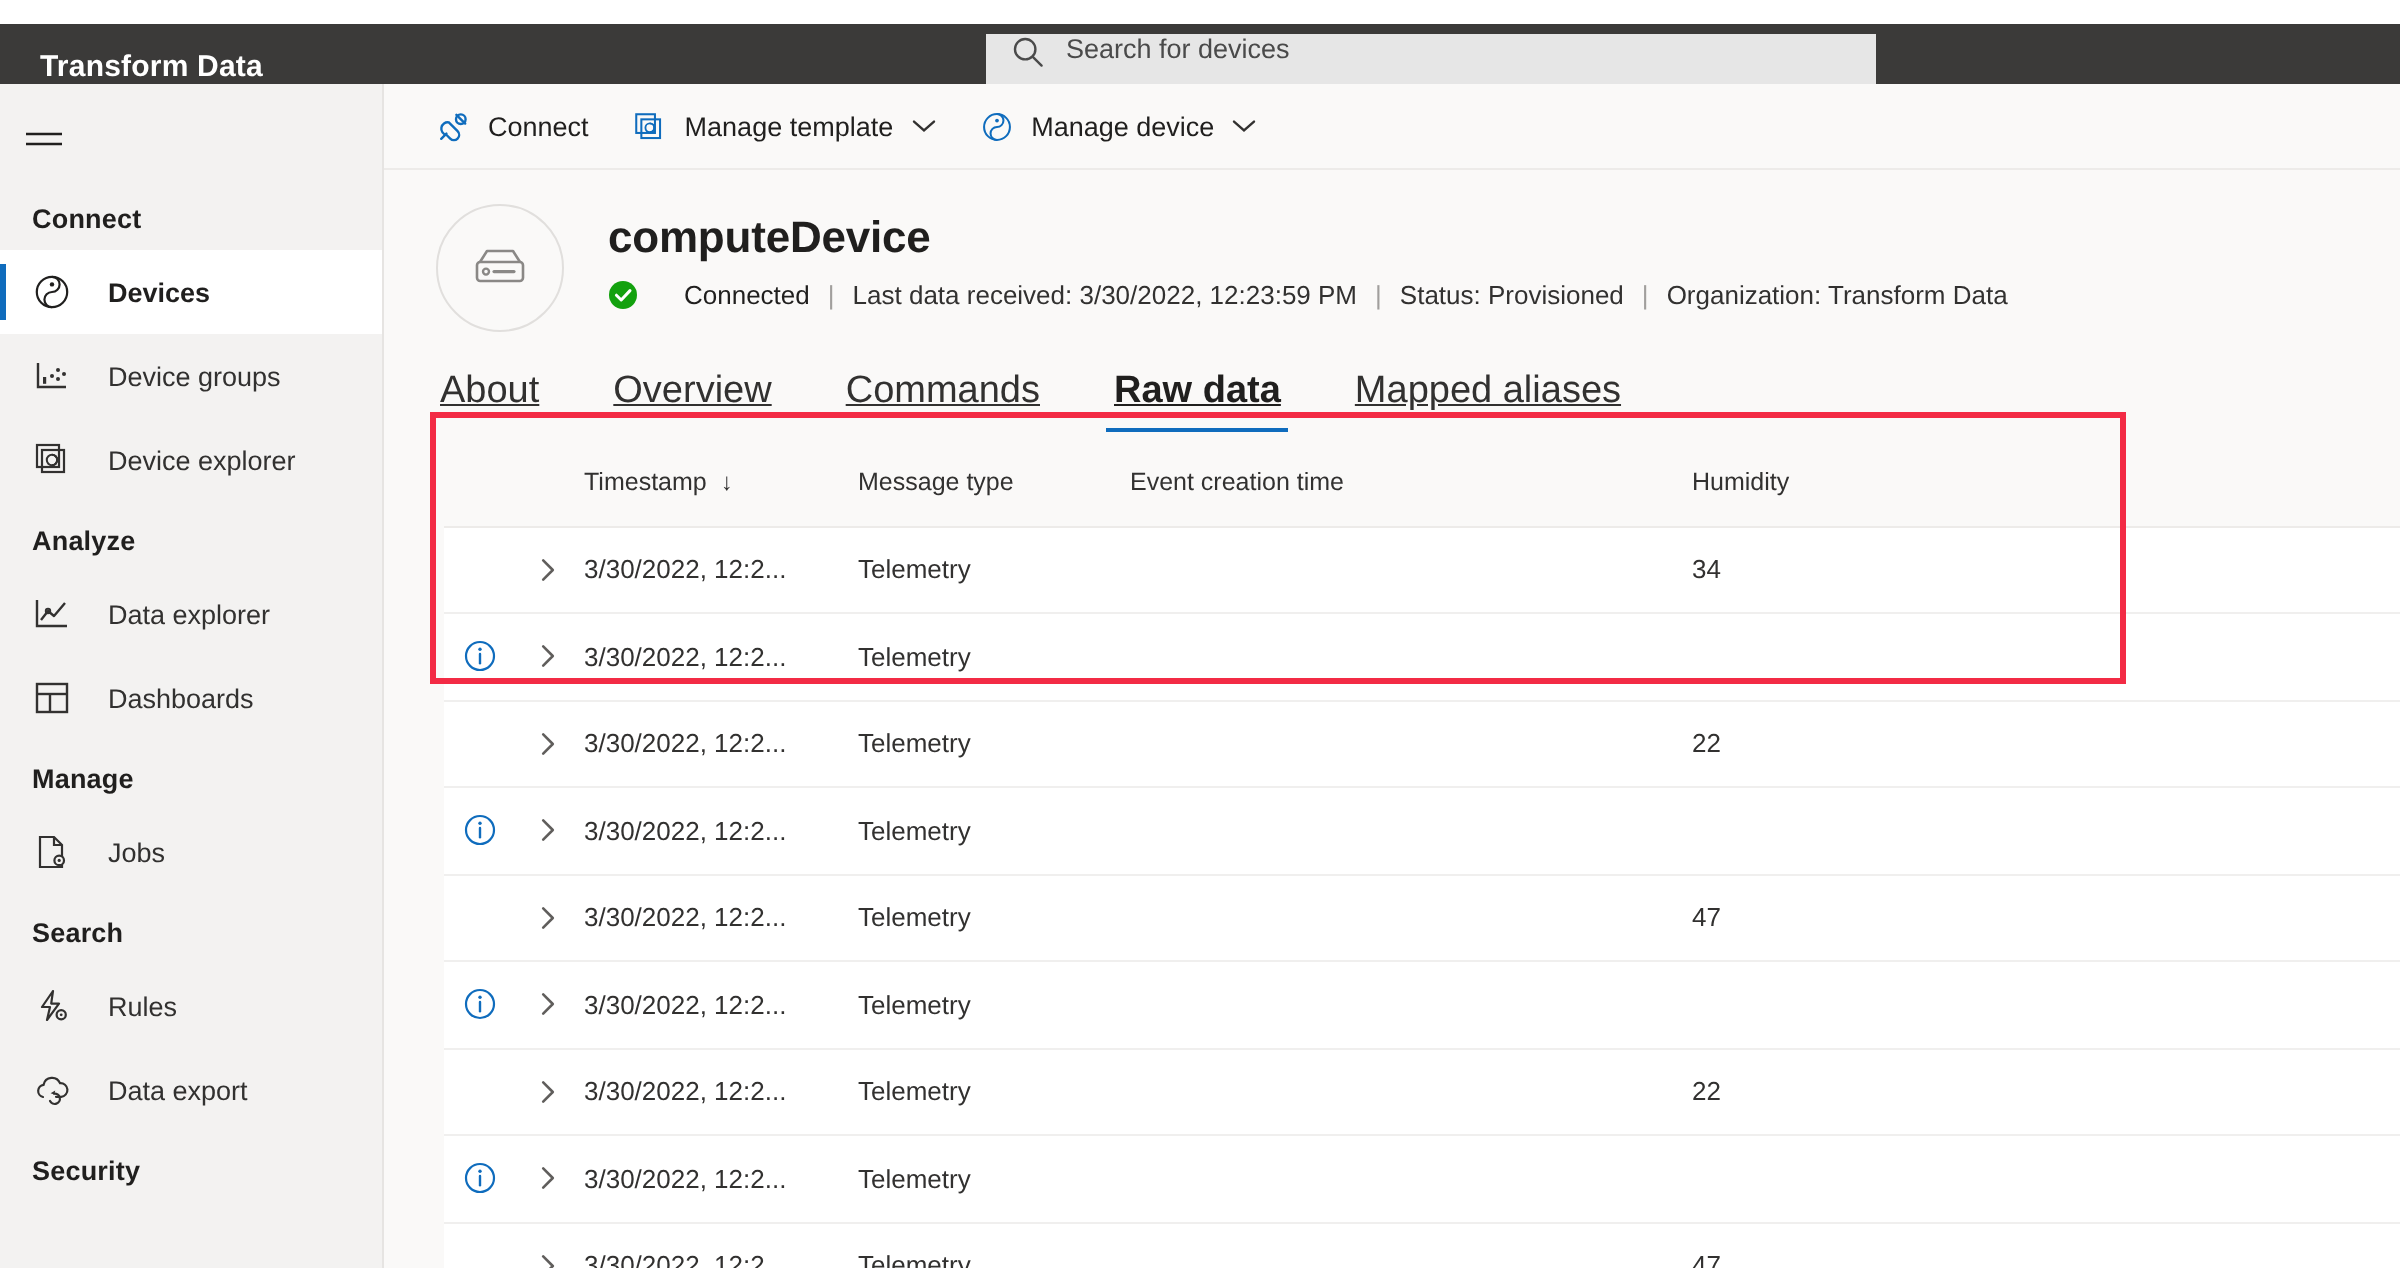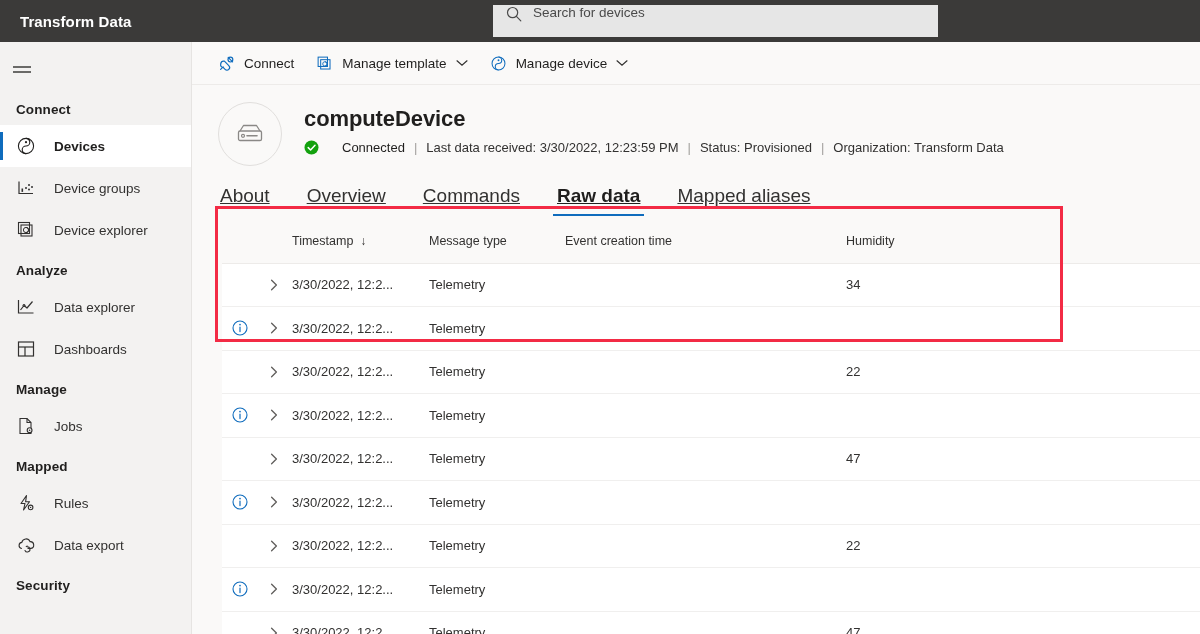--- a/index.html
+++ b/index.html
@@ -8,21 +8,21 @@
     width: 1200px; height: 634px;
     overflow: hidden;
     background: #ffffff;
     font-family: "Liberation Sans", sans-serif;
     -webkit-font-smoothing: antialiased;
   }
   .app { position: relative; width: 1200px; height: 634px; }
 
   
   .topbar {
-    position: absolute; top: 0; left: 0;
+    position: absolute; top: 12px; left: 0;
     width: 1200px; height: 42px;
     background: #3b3a39;
     display: flex; align-items: center;
   }
   .brand {
     color: #ffffff;
     font-size: 15px;
     font-weight: 600;
     margin-left: 20px;
     letter-spacing: .1px;
@@ -338,21 +338,21 @@
         <svg width="20" height="20" viewBox="0 0 20 20">
           <path d="M4 2.5 H11 L15 6.5 V17.5 H4 Z" fill="none" stroke="#323130" stroke-width="1.1"></path>
           <path d="M11 2.5 V6.5 H15" fill="none" stroke="#323130" stroke-width="1.1"></path>
           <circle cx="13.6" cy="14.2" r="2.4" fill="#f3f2f1" stroke="#323130" stroke-width="1.1"></circle>
           <circle cx="13.6" cy="14.2" r="0.8" fill="#323130"></circle>
         </svg>
       </span>
       <span class="nav-label">Jobs</span>
     </div>
 
-    <div class="nav-section">Mapped</div>
+    <div class="nav-section">Search</div>
 
     <div class="nav-item">
       <span class="nav-ico">
         <svg width="20" height="20" viewBox="0 0 20 20">
           <path d="M10.5 2.5 L5 10.5 H9 L7.5 17 L13.5 8.8 H9.6 Z" fill="none" stroke="#323130" stroke-width="1.1" stroke-linejoin="round"></path>
           <circle cx="14.6" cy="14.4" r="2.3" fill="none" stroke="#323130" stroke-width="1.1"></circle>
           <circle cx="14.6" cy="14.4" r="0.7" fill="#323130"></circle>
         </svg>
       </span>
       <span class="nav-label">Rules</span>

